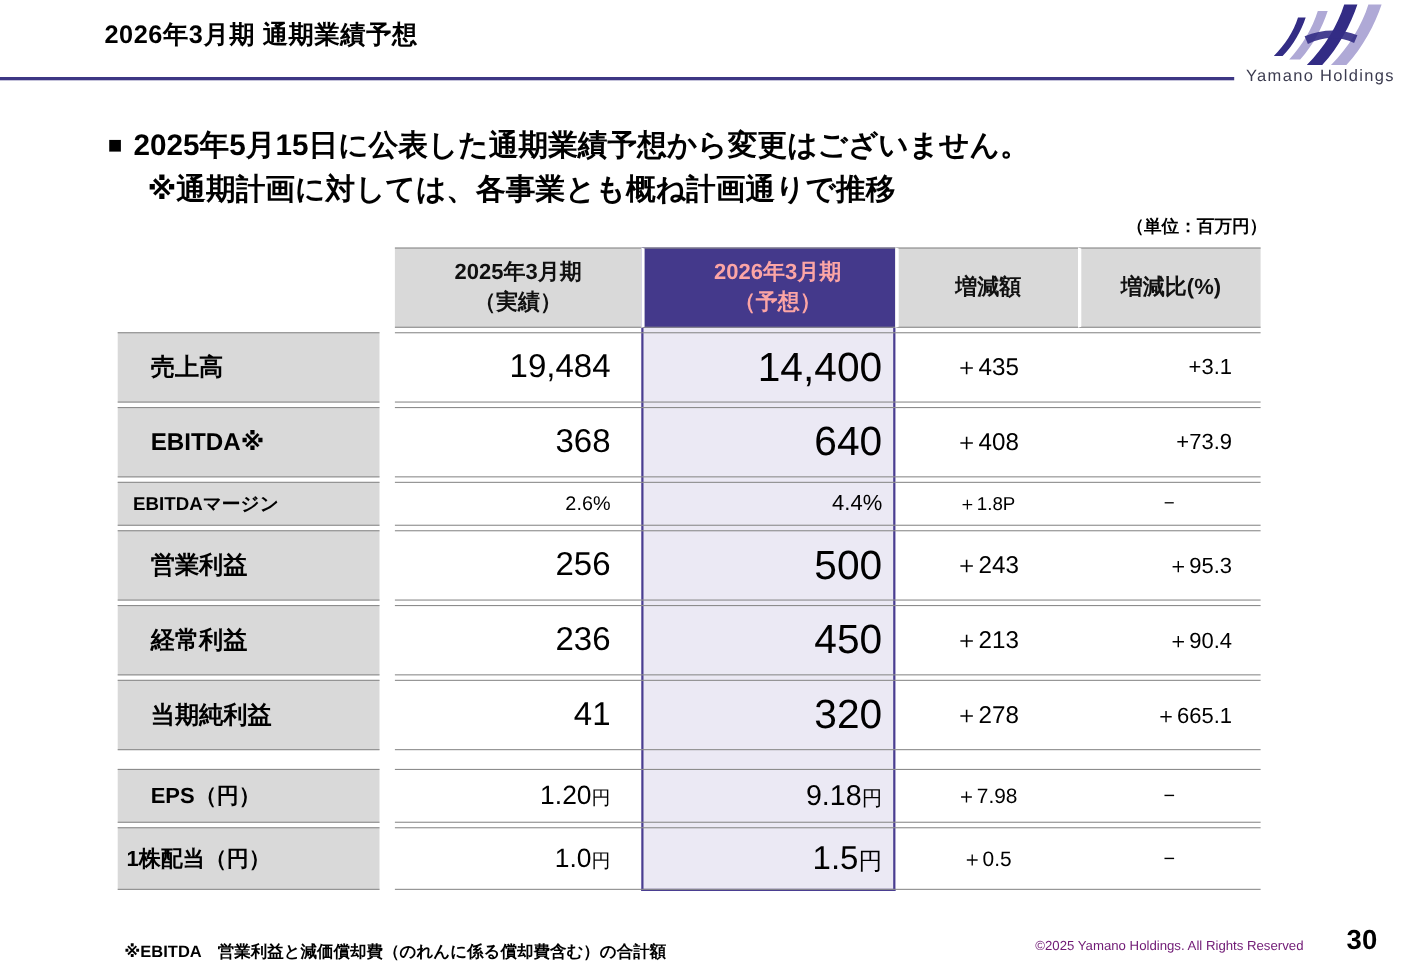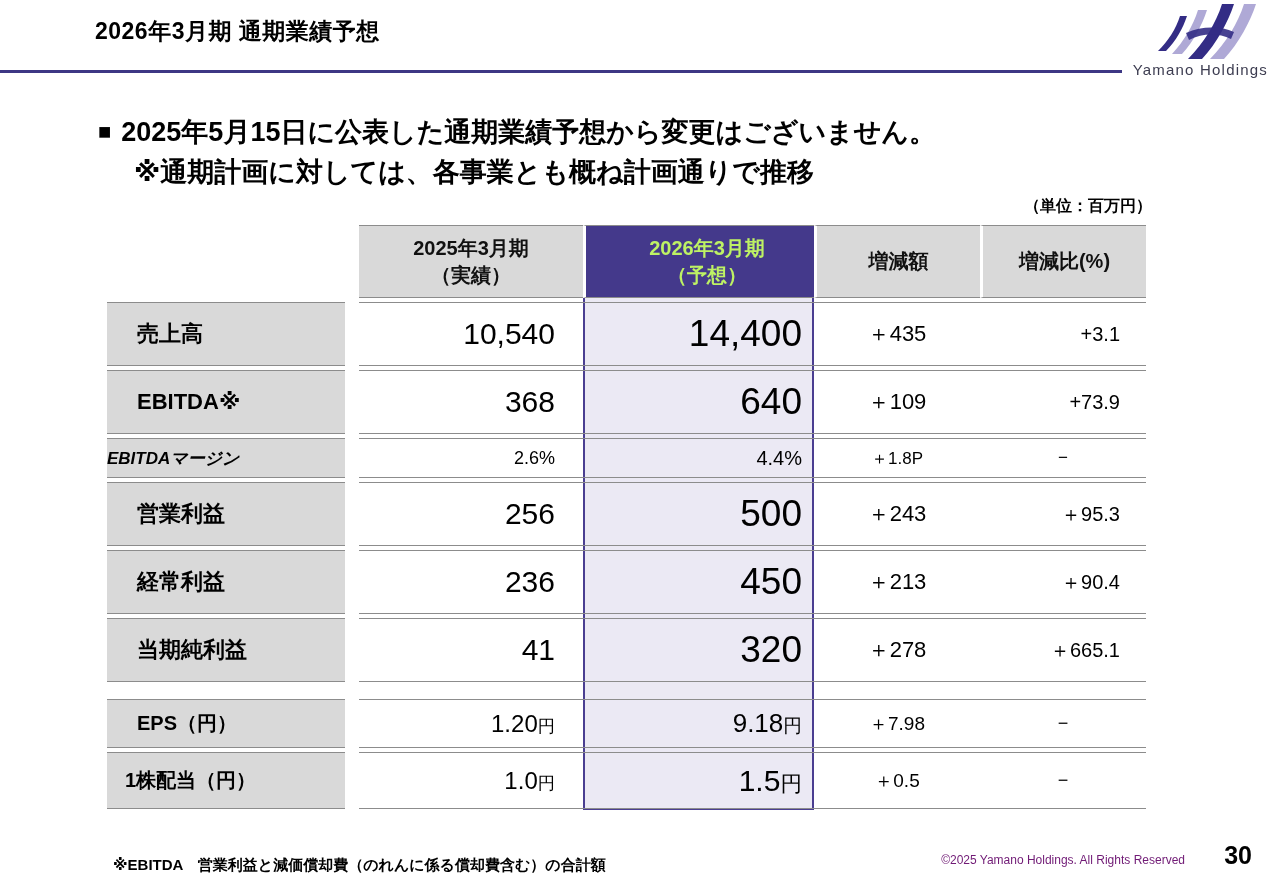--- a/index.html
+++ b/index.html
@@ -30,21 +30,21 @@
   .tablewrap{position:absolute;left:107px;top:221px;width:1039px;}
   .col-overlay{position:absolute;left:476px;top:77px;bottom:3px;width:231px;box-sizing:border-box;
                background:var(--highlight-fill,#EBE9F4);
                border:2px solid var(--highlight-border,#4A3E91);border-top:none;z-index:0;}
   table{border-collapse:separate;border-spacing:0 4px;table-layout:fixed;width:1039px;
         position:relative;z-index:1;}
   th,td{padding:0;vertical-align:middle;}
   .hcell{background:var(--cell-gray,#D9D9D9);border-top:1px solid var(--line-gray,#8C8C8C);
          border-bottom:1px solid var(--line-gray,#8C8C8C);
          font-size:20px;font-weight:600;text-align:center;height:71px;line-height:1.35;color:#111;}
-  .hcell.fore{background:var(--accent-purple,#44398B);color:#bef264;padding-left:14px;}
+  .hcell.fore{background:var(--accent-purple,#44398B);color:#fca5a5;padding-left:14px;}
   .hsep{border-left:3px solid #fff;}
   .blank{background:none;border:none;}
 
   td.label{background:var(--cell-gray,#D9D9D9);border-top:1px solid var(--line-gray,#8C8C8C);
            border-bottom:1px solid var(--line-gray,#8C8C8C);text-align:left;font-weight:600;}
   td.gutter{background:none;border:none;}
   td.val{border-top:1px solid var(--line-gray,#8C8C8C);border-bottom:1px solid var(--line-gray,#8C8C8C);
          background:transparent;white-space:nowrap;}
   td.actual{text-align:right;padding-right:28px;}
   td.forecast{text-align:right;padding-right:12px;}
@@ -54,35 +54,35 @@
   .suffix{font-size:.72em;}
 
   tr.row-main td{height:62px;}
   tr.row-main td.label{font-size:22px;padding-left:30px;}
   tr.row-main td.actual{font-size:30px;}
   tr.row-main td.forecast{font-size:37px;}
   tr.row-main td.diff{font-size:22px;}
   tr.row-main td.ratio{font-size:20px;}
 
   tr.row-margin td{height:38px;}
-  tr.row-margin td.label{font-size:17px;font-style:italic;}
+  tr.row-margin td.label{font-size:17px;padding-left:14px;}
   tr.row-margin td.actual{font-size:18px;}
   tr.row-margin td.forecast{font-size:20px;}
   tr.row-margin td.diff{font-size:17px;}
   tr.row-margin td.ratio{font-size:17px;}
 
   tr.row-eps td{height:47px;}
   tr.row-eps td.label{font-size:20px;padding-left:30px;}
   tr.row-eps td.actual{font-size:24px;}
   tr.row-eps td.forecast{font-size:26px;}
   tr.row-eps td.diff{font-size:19px;}
   tr.row-eps td.ratio{font-size:18px;}
 
   tr.row-dividend td{height:55px;}
-  tr.row-dividend td.label{font-size:20px;padding-left:18px;}
+  tr.row-dividend td.label{font-size:20px;padding-left:8px;}
   tr.row-dividend td.actual{font-size:24px;}
   tr.row-dividend td.forecast{font-size:30px;}
   tr.row-dividend td.diff{font-size:19px;}
   tr.row-dividend td.ratio{font-size:18px;}
 
   tr.spacer td{height:9px;border:none;background:none;}
 
   .footnote{position:absolute;left:113px;top:856px;font-size:15px;font-weight:bold;white-space:nowrap;}
   .copyright{position:absolute;top:853px;right:95px;font-size:12px;color:#701a75;}
   .pagenum{position:absolute;top:841px;right:28px;font-size:25px;font-weight:bold;}
@@ -137,31 +137,31 @@
             <div>（予想）</div>
           </th>
           <th class="hcell hsep">増減額</th>
           <th class="hcell hsep">増減比(%)</th>
         </tr>
       </thead>
       <tbody id="rows">
           <tr class="row-main">
             <td class="label">売上高</td>
             <td class="gutter"></td>
-            <td class="val actual">10,540</td>
+            <td class="val actual">19,484</td>
             <td class="val forecast">14,400</td>
             <td class="val diff">＋435</td>
             <td class="val ratio">+3.1</td>
           </tr>
           <tr class="row-main">
             <td class="label">EBITDA※</td>
             <td class="gutter"></td>
             <td class="val actual">368</td>
             <td class="val forecast">640</td>
-            <td class="val diff">＋109</td>
+            <td class="val diff">＋408</td>
             <td class="val ratio">+73.9</td>
           </tr>
           <tr class="row-margin">
             <td class="label">EBITDAマージン</td>
             <td class="gutter"></td>
             <td class="val actual">2.6%</td>
             <td class="val forecast">4.4%</td>
             <td class="val diff">＋1.8P</td>
             <td class="val ratio dash">−</td>
           </tr>

